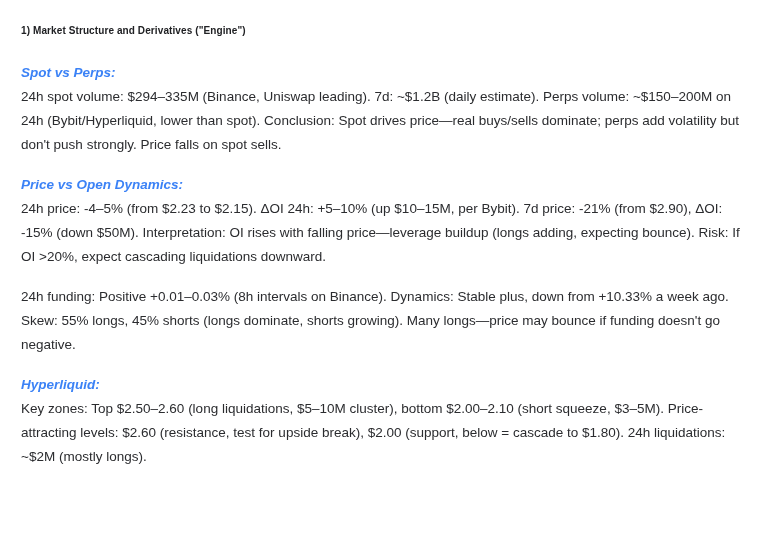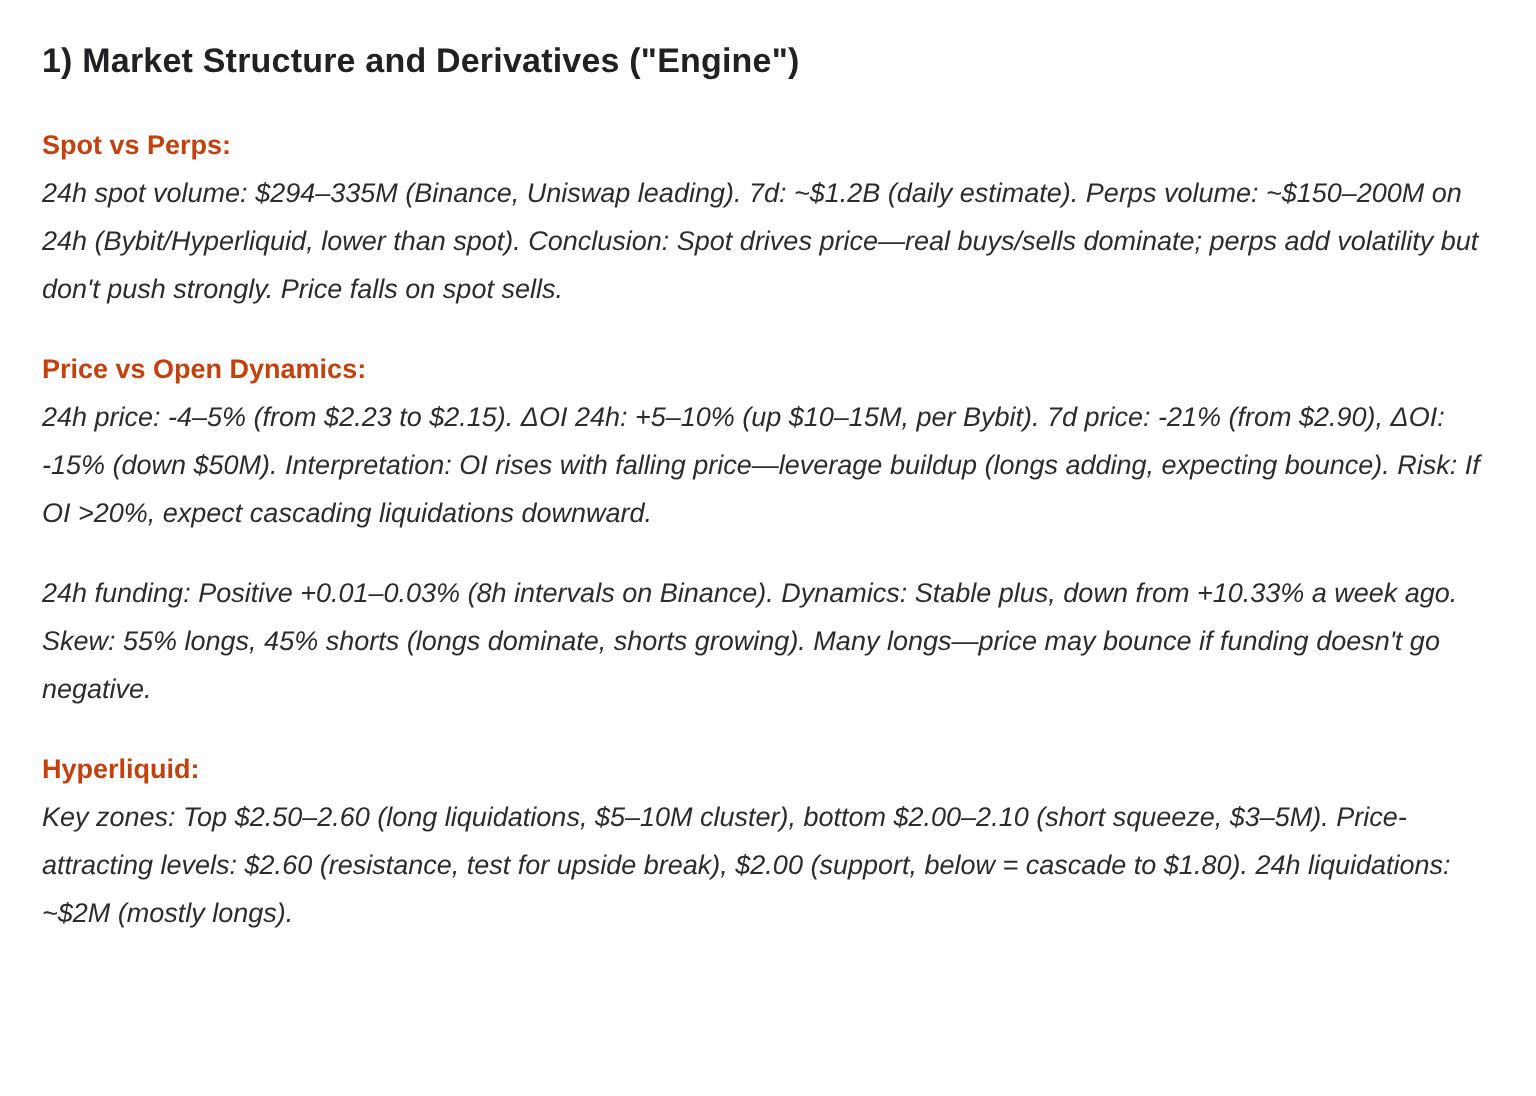--- a/index.html
+++ b/index.html
@@ -14,44 +14,44 @@
   }
   .doc {
     box-sizing: border-box;
     width: 768px;
     height: 548px;
     padding: 21px 20px 0 21px;
     font-family: "Liberation Sans", sans-serif;
     color: #27282b;
   }
   .doc-title {
-    font-size: 17px;
+    font-size: 10px;
     font-weight: 700;
     line-height: 20px;
     letter-spacing: 0.1px;
     margin: 0 0 20px 0;
     color: #202124;
   }
   .section {
     margin: 0 0 16px 0;
   }
   .section-heading {
     font-size: 13.5px;
     font-weight: 700;
     line-height: 24px;
     margin: 0;
-    color: #c2410c;
+    color: #3b82f6;
+    font-style: italic;
   }
   .section-body {
     font-size: 13.5px;
     font-weight: 400;
     line-height: 24px;
     margin: 0;
     color: #2b2c2f;
-    font-style: italic;
   }
 </style>
 </head>
 <body>
 
 <div class="doc">
 
   <h1 class="doc-title">1) Market Structure and Derivatives ("Engine")</h1>
 
   <div class="section">

